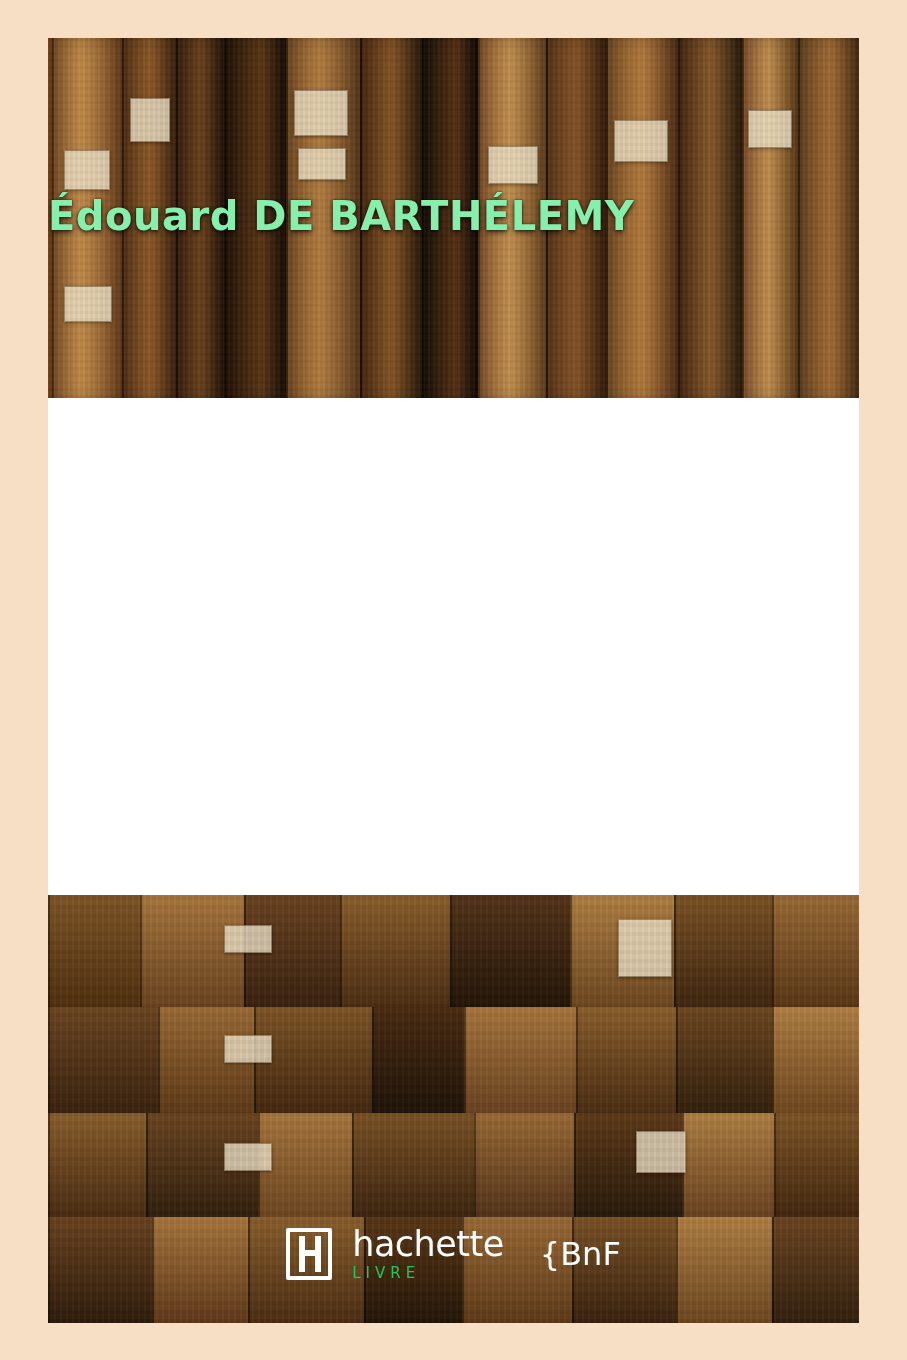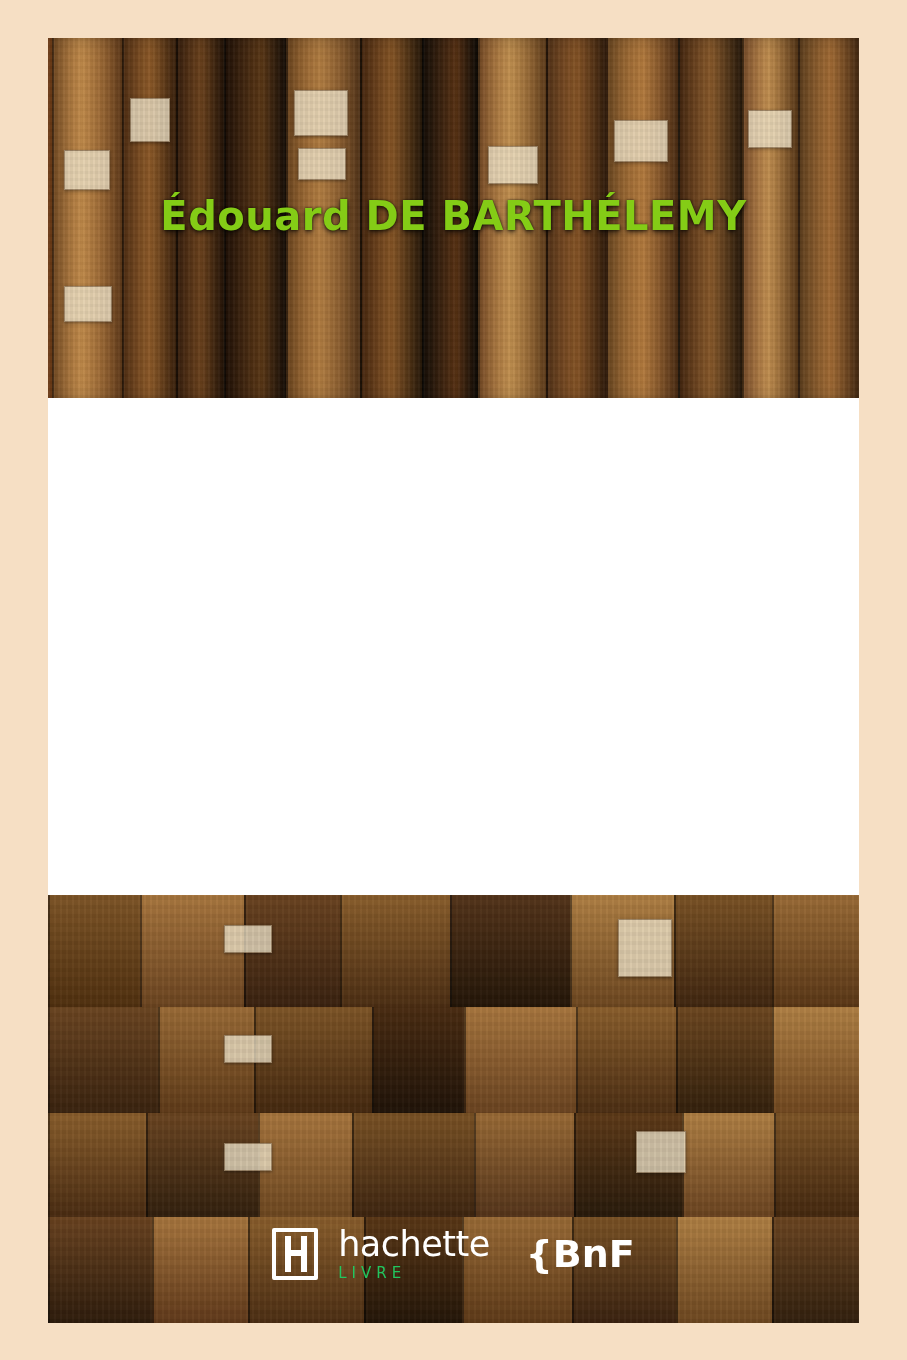--- a/index.html
+++ b/index.html
@@ -79,26 +79,26 @@
     background: rgba(238, 226, 200, 0.80);
     border: 1px solid rgba(90, 60, 30, 0.5);
     box-shadow: 0 1px 3px rgba(0,0,0,0.4);
   }
 
   .author-name {
     position: absolute;
     left: 0;
     top: 155px;
     width: 811px;
-    text-align: center;
+    text-align: left;
     font-family: "DejaVu Sans", sans-serif;
     font-weight: bold;
     font-size: 40px;
     letter-spacing: 0.5px;
-    color: #84cc16;
+    color: #86efac;
     text-shadow: 0 2px 5px rgba(0,0,0,0.75), 0 0 2px rgba(0,0,0,0.6);
   }
 
   
   .title-area {
     position: absolute;
     left: 0;
     top: 360px;
     width: 811px;
     height: 497px;
@@ -210,22 +210,22 @@
   }
   .hachette .h-sub {
     font-family: "DejaVu Sans", sans-serif;
     font-size: 15px;
     color: #22c55e;
     letter-spacing: 5px;
     margin-top: 4px;
   }
   .bnf {
     font-family: "DejaVu Sans", sans-serif;
-    font-size: 38px;
-    font-weight: bold;
+    font-size: 32px;
+    font-weight: normal;
     color: #ffffff;
     letter-spacing: 0px;
   }
 </style>
 </head>
 <body>
 
 <div class="book-cover">
   <div class="cover-inner">
 

